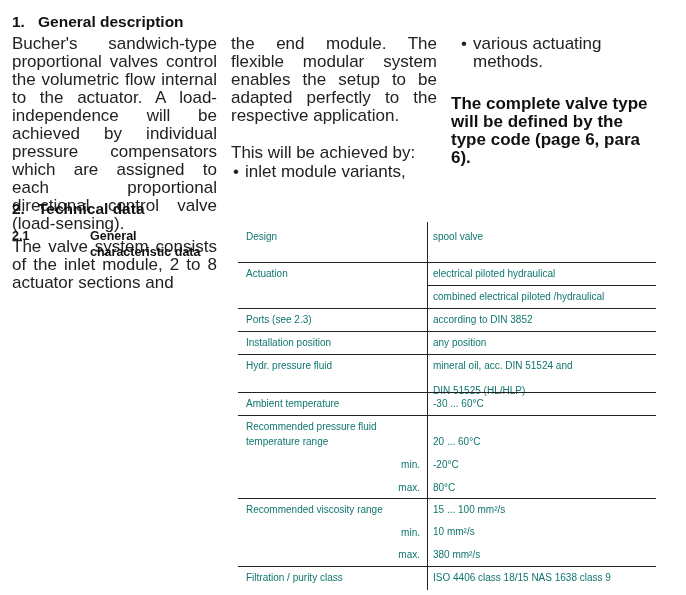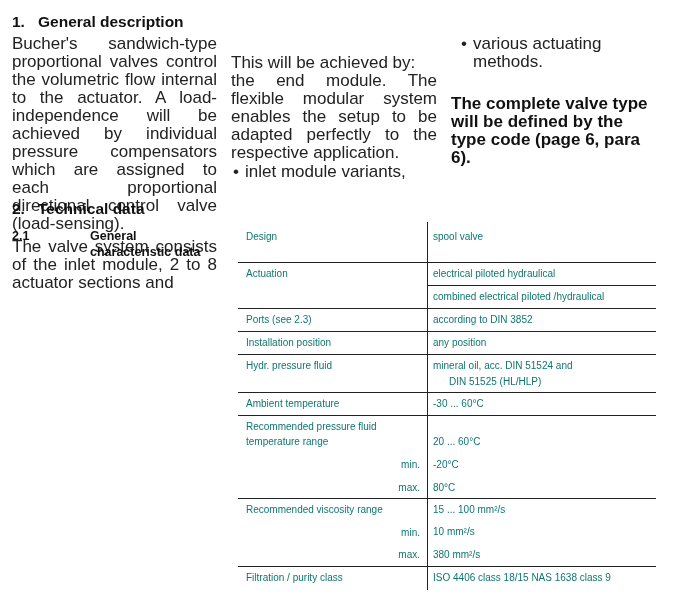--- a/index.html
+++ b/index.html
@@ -30,22 +30,22 @@
 <div class="h1" style="left:12px; top:13px;">
   <span class="num">1.</span><span>General description</span>
 </div>
 
 <div class="col just" style="left:12px; top:35px; width:205px;">
   <p>Bucher's sandwich-type proportional valves control the volumetric flow internal to the actuator. A load-independence will be achieved by individual pressure compensators which are assigned to each proportional directional control valve (load-sensing).</p>
   <p style="margin-top:5px;">The valve system consists of the inlet module, 2 to 8 actuator sections and</p>
 </div>
 
 <div class="col just" style="left:231px; top:35px; width:206px;">
+  <p>the end module. The flexible modular system enables the setup to be adapted perfectly to the respective application.</p>
   <p style="margin-top:19px;">This will be achieved by:</p>
-  <p>the end module. The flexible modular system enables the setup to be adapted perfectly to the respective application.</p>
   <ul style="margin-top:1px;">
     <li style="padding-left:14px;">inlet module variants,</li>
   </ul>
 </div>
 
 <div class="col" style="left:459px; top:35px; width:196px;">
   <ul>
     <li>various actuating methods.</li>
   </ul>
   <p class="bold" style="margin-top:24px; margin-left:-8px; width:210px;">The complete valve type will be defined by the type code (page 6, para 6).</p>
@@ -79,21 +79,21 @@
   <div class="cell lbl" style="top:312px;">Ports (see 2.3)</div>
   <div class="cell val" style="top:312px;">according to DIN 3852</div>
   <div class="hline" style="top:331px;"></div>
 
   <div class="cell lbl" style="top:335px;">Installation position</div>
   <div class="cell val" style="top:335px;">any position</div>
   <div class="hline" style="top:354px;"></div>
 
   <div class="cell lbl" style="top:358px;">Hydr. pressure fluid</div>
   <div class="cell val" style="top:358px;">mineral oil, acc. DIN 51524 and</div>
-  <div class="cell val" style="top:374px;margin-left:16px;">DIN 51525 (HL/HLP)</div>
+  <div class="cell val" style="top:383px;">DIN 51525 (HL/HLP)</div>
   <div class="hline" style="top:392px;"></div>
 
   <div class="cell lbl" style="top:396px;">Ambient temperature</div>
   <div class="cell val" style="top:396px;">-30 ... 60°C</div>
   <div class="hline" style="top:415px;"></div>
 
   <div class="cell lbl" style="top:419px;">Recommended pressure fluid</div>
   <div class="cell lbl" style="top:434px;">temperature range</div>
   <div class="cell val" style="top:434px;">20 ... 60°C</div>
   <div class="cell sub" style="top:457px;">min.</div>

